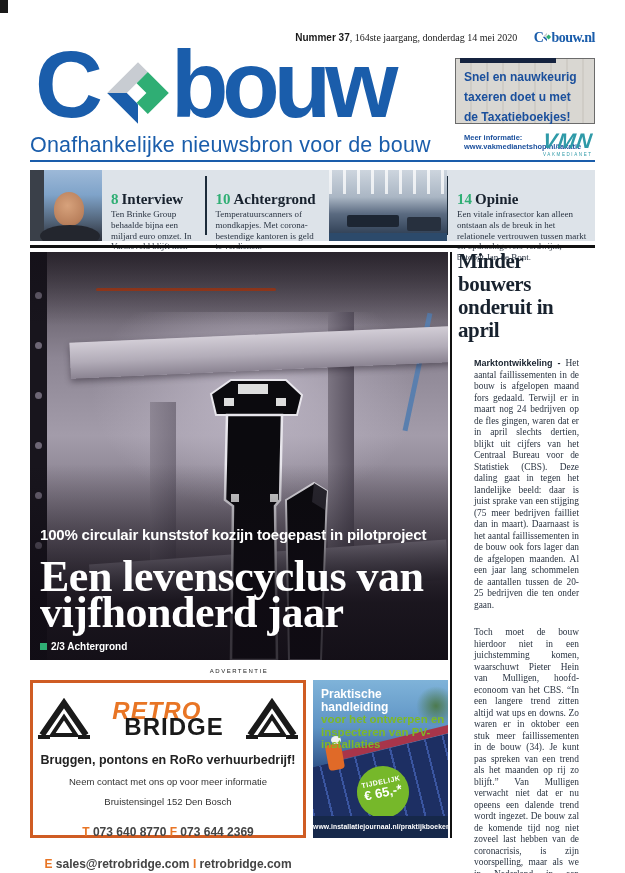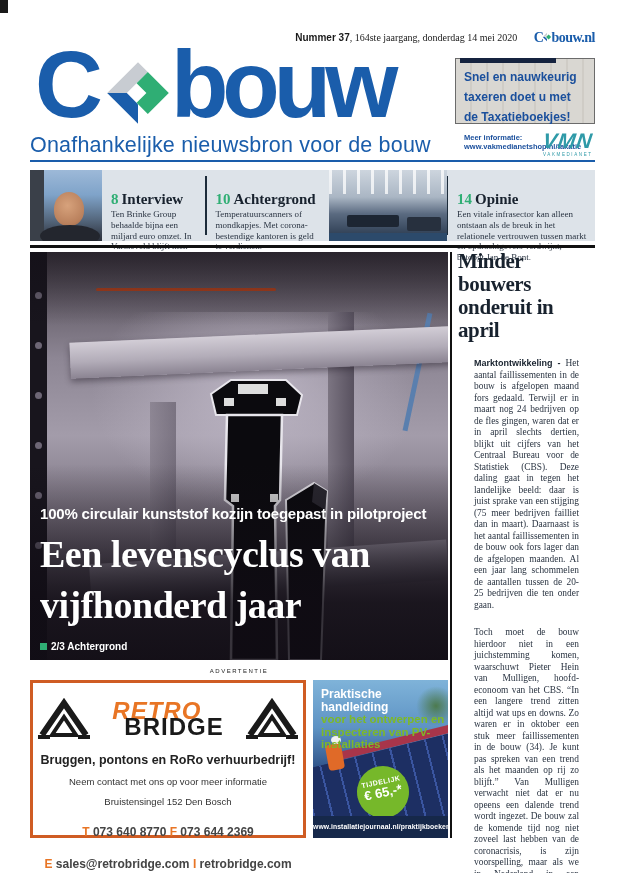--- a/index.html
+++ b/index.html
@@ -70,21 +70,21 @@
   .ph-beam{position:absolute;left:40px;top:82px;width:400px;height:36px;transform:rotate(-2.5deg);
            background:linear-gradient(180deg,#d2cdd6 0%,#b2acb8 55%,#8b8492 100%);box-shadow:0 3px 6px rgba(30,25,35,0.45);}
   .ph-blue{position:absolute;right:28px;top:60px;width:5px;height:120px;background:#5a7fae;transform:rotate(12deg);}
   .ph-tray{position:absolute;left:60px;top:300px;width:358px;height:40px;transform:rotate(-4deg);
            background:linear-gradient(180deg,#9a93a1 0%,#4f4955 100%);}
   .ph-shade{position:absolute;left:0;top:0;width:418px;height:408px;
             background:linear-gradient(180deg,rgba(18,14,22,0.55) 0%,rgba(18,14,22,0) 18%,rgba(18,14,22,0) 52%,rgba(16,12,20,0.82) 86%);}
   .ph-caption{position:absolute;left:0;bottom:0;width:418px;padding:0 10px 8px 10px;box-sizing:border-box;}
   .kicker{color:#fff;font-weight:bold;font-size:15px;letter-spacing:-0.2px;}
   .headline-main{font-family:"Liberation Serif",serif;font-weight:bold;color:#fff;
-                 font-size:38px;line-height:51px;letter-spacing:-0.5px;margin-top:7px;}
+                 font-size:44px;line-height:36px;letter-spacing:-0.5px;margin-top:16px;}
   .pageref{margin-top:10px;color:#fff;font-weight:bold;font-size:10px;}
   .pageref .sq{display:inline-block;width:7px;height:7px;background:#2fae74;margin-right:4px;}
 
   .vrule{position:absolute;left:450px;top:252px;width:2px;height:586px;background:#111;}
 
   .rightcol{position:absolute;left:458px;top:250px;width:137px;}
   .r-head{font-family:"Liberation Serif",serif;font-weight:bold;color:#18222e;
           font-size:21px;line-height:23px;letter-spacing:-0.4px;margin:0 0 6px 0;}
   .r-body p{margin:16px;font-family:"Liberation Serif",serif;font-size:9.4px;line-height:11.5px;
             color:#2a3442;text-align:justify;}

